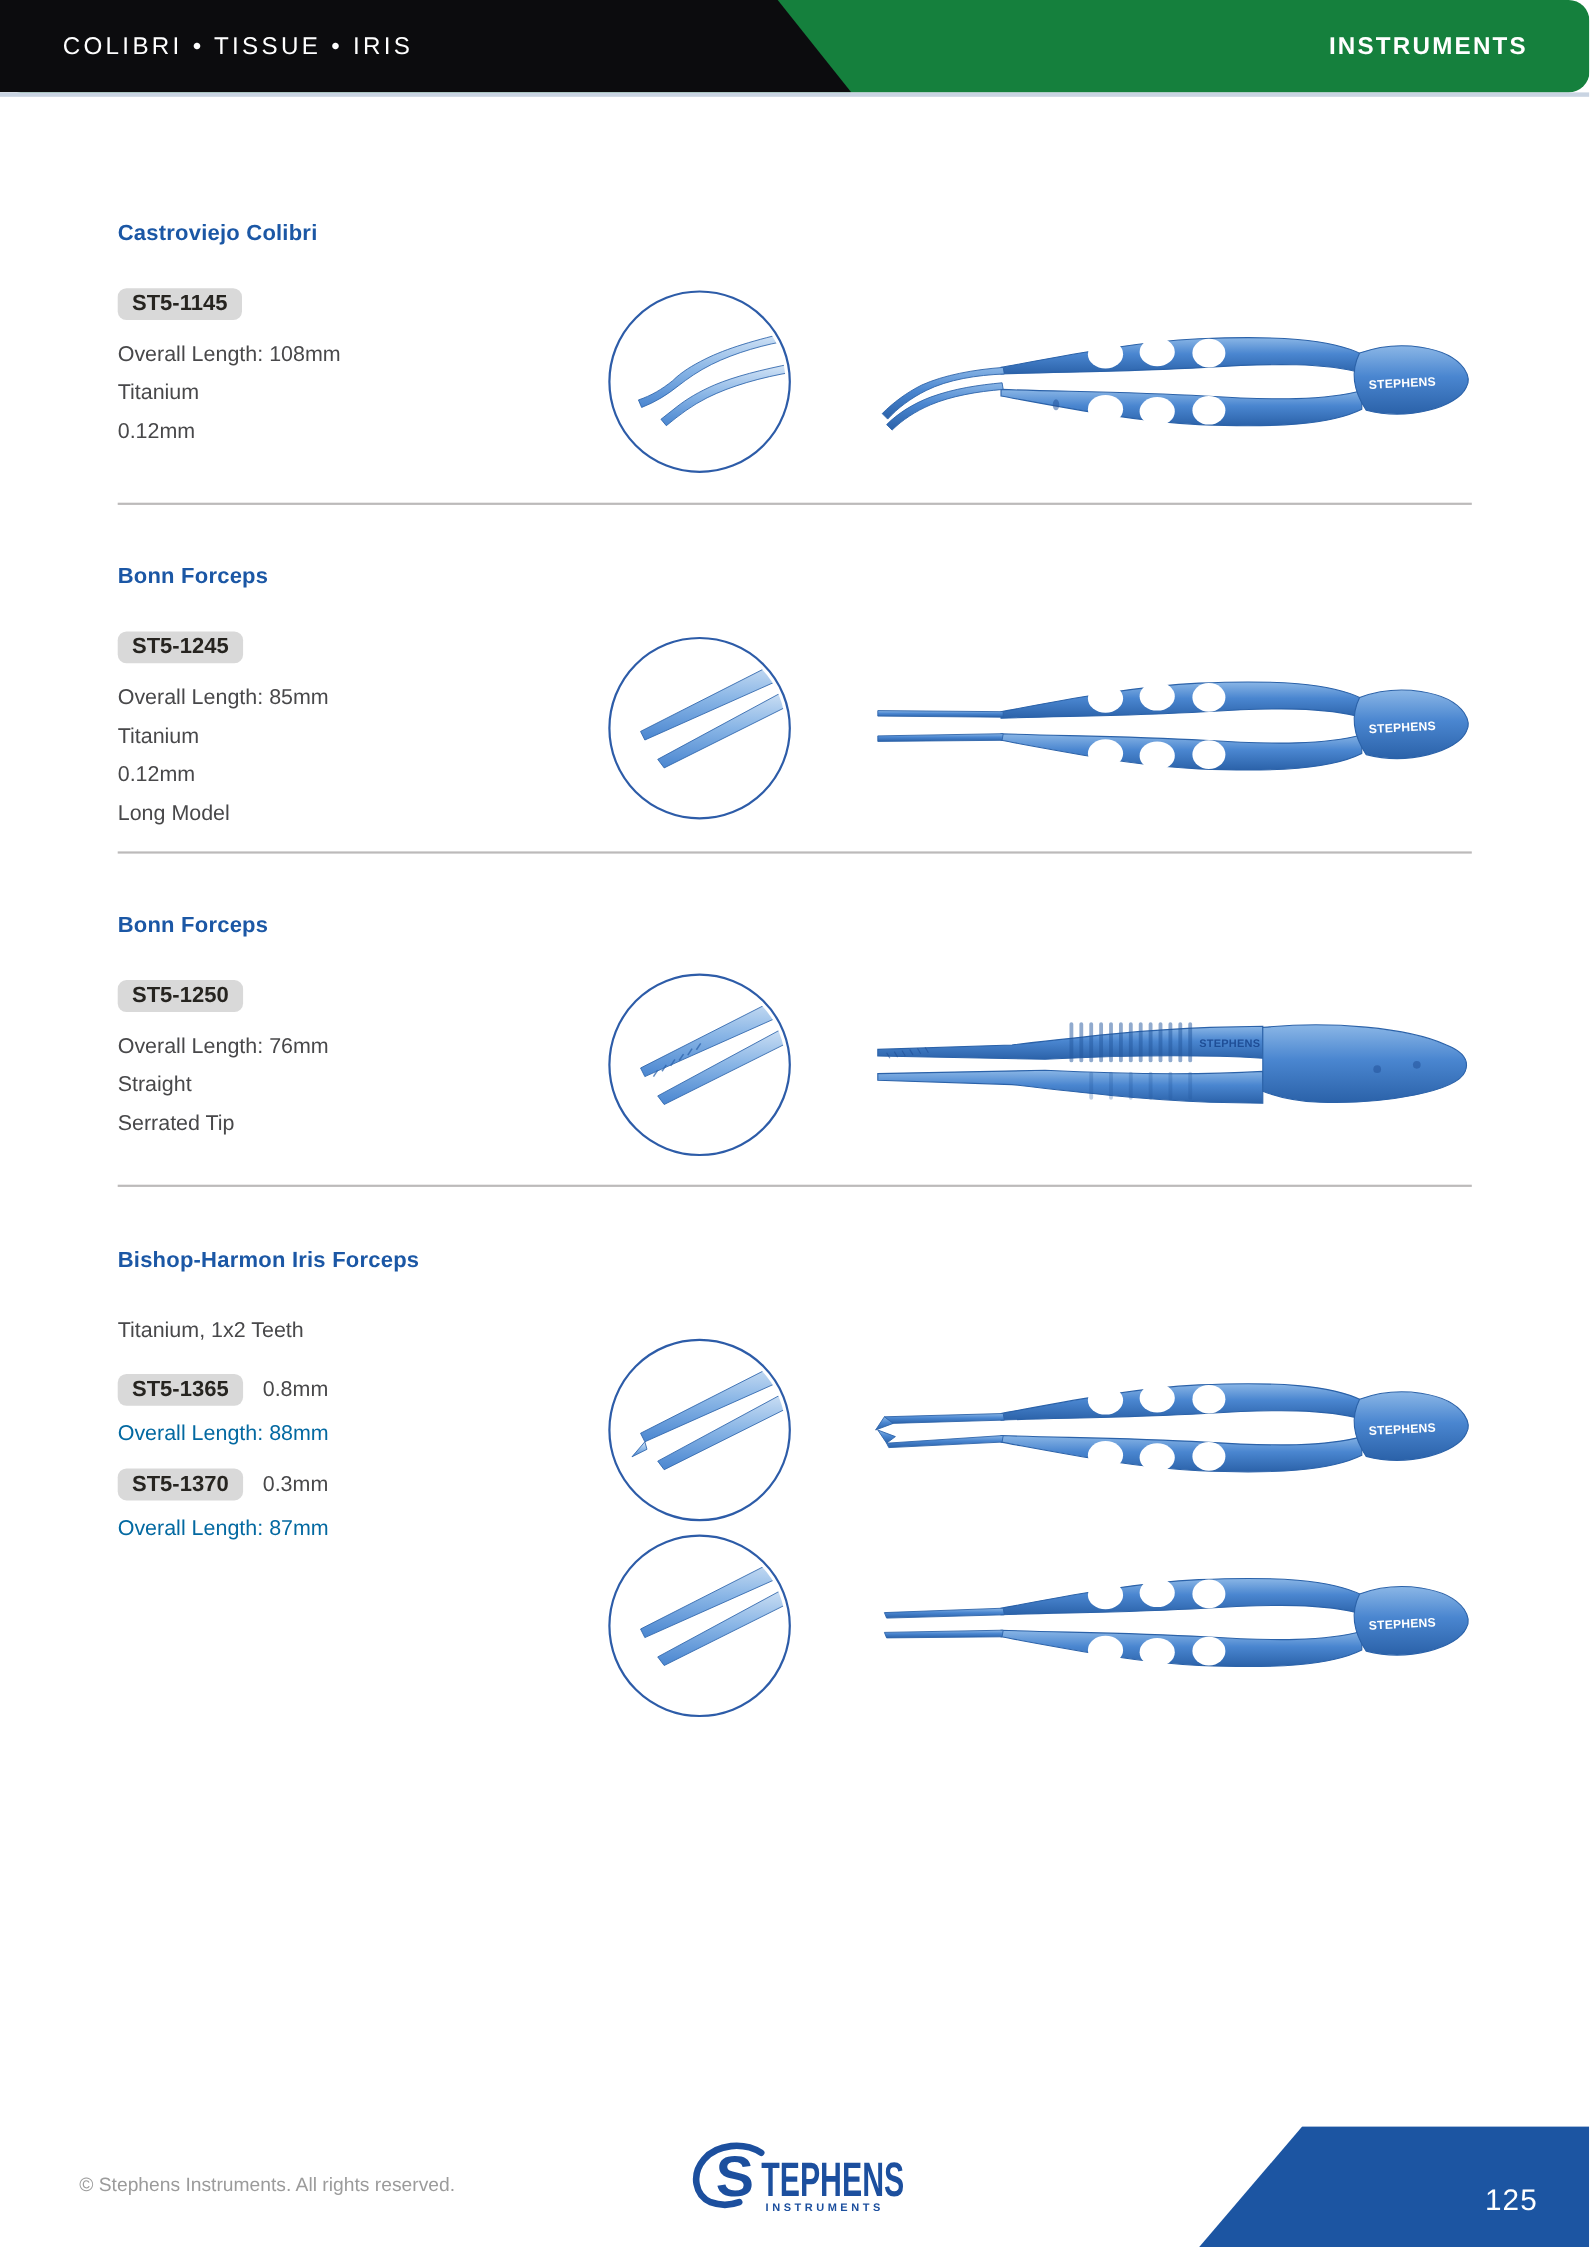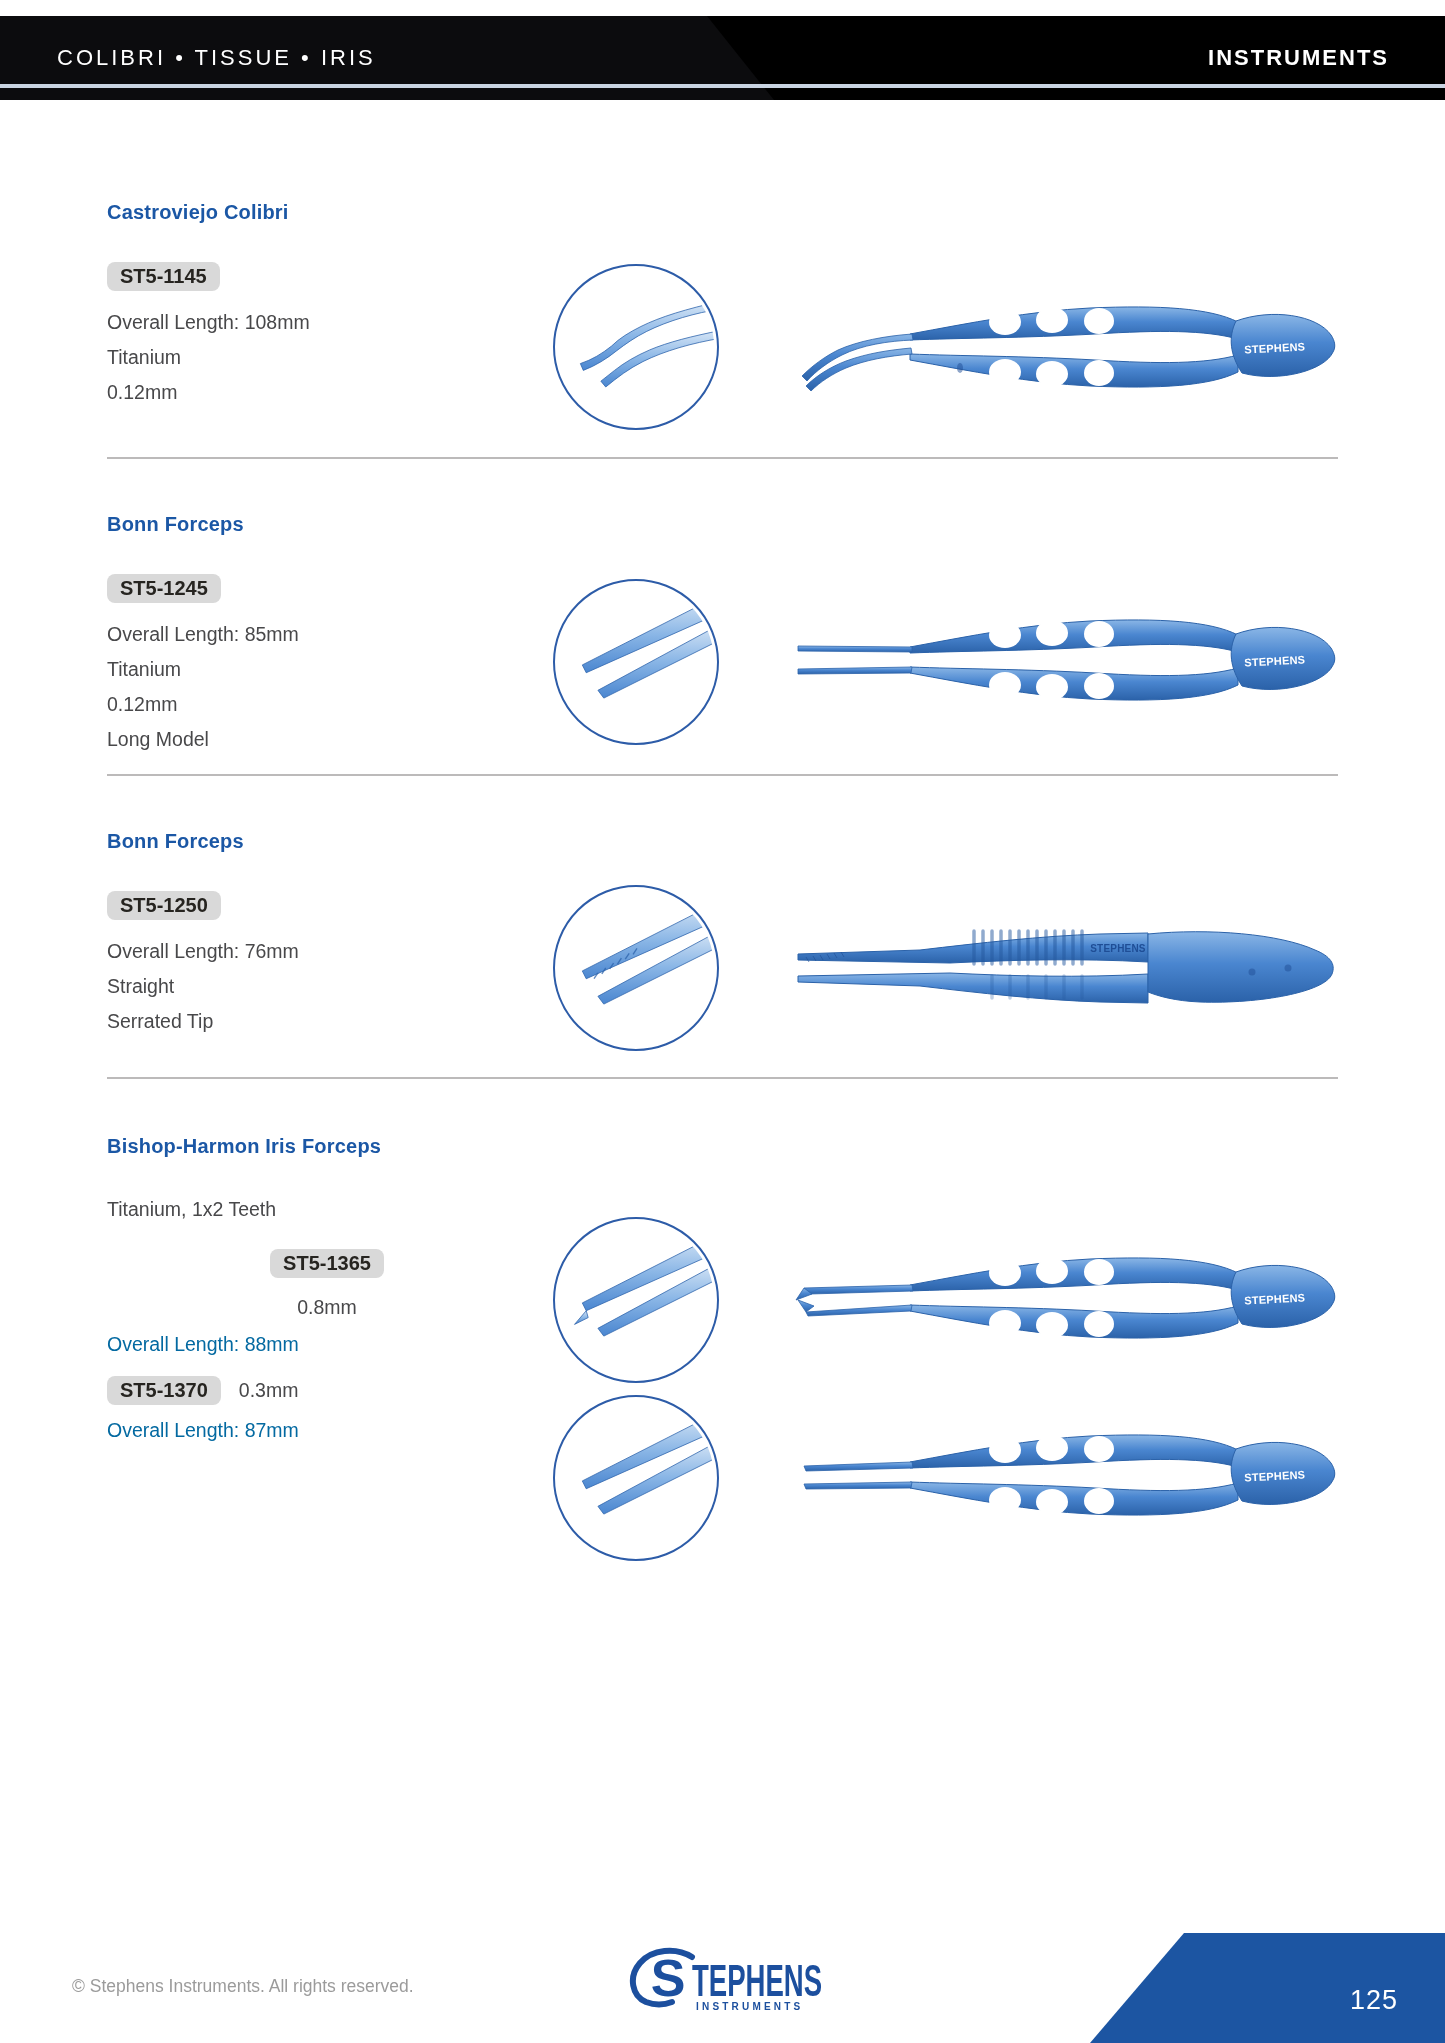--- a/index.html
+++ b/index.html
@@ -1,34 +1,34 @@
 <!DOCTYPE html>
 <html><head>
 <meta charset="utf-8">
 <style>
   html,body{margin:0;padding:0;background:#ffffff;}
   .page{position:relative;width:1445px;height:2043px;background:#ffffff;overflow:hidden;
         font-family:"Liberation Sans", sans-serif;}
 
   
-  .header{position:absolute;left:0;top:16px;width:1445px;height:84px;background:#000000;}
+  .header{position:absolute;left:0;top:0;width:1445px;height:84px;background:#15803d;border-radius:19px;}
   .header-black{position:absolute;left:0;top:0;width:100%;height:100%;background:#0c0c0e;
                 clip-path:polygon(0 0,707px 0,774px 84px,0 84px);}
   .header-left{position:absolute;left:57px;top:0;line-height:84px;color:#ffffff;
                font-size:22px;letter-spacing:3px;font-weight:400;}
   .header-right{position:absolute;right:56px;top:0;line-height:84px;color:#ffffff;
                 font-size:22px;letter-spacing:2px;font-weight:700;}
   .header-strip{position:absolute;left:0;top:84px;width:1445px;height:4px;background:#c9d4e2;}
 
   
   .product-col{position:absolute;left:107px;width:440px;}
   .ptitle{font-size:20px;font-weight:700;color:#1b57a5;letter-spacing:.2px;line-height:32px;}
   .subtitle{margin-top:36px;font-size:19.5px;color:#48484a;}
   .badge-row{margin-top:34px;display:flex;align-items:center;gap:18px;}
-  .badge-row.tight{margin-top:28px;flex-direction:column;}
+  .badge-row.tight{margin-top:28px;}
   .badge{display:inline-block;background:#d9d9d9;border-radius:8px;padding:3px 13px;
          font-size:20px;font-weight:700;color:#262420;}
   .size-label{font-size:19.5px;color:#48484a;}
   .specs{margin-top:14px;}
   .spec{font-size:19.5px;color:#48484a;line-height:35px;}
   .spec-single{margin-top:12px;font-size:19.5px;color:#0369a1;line-height:26px;}
 
   .divider{position:absolute;left:107px;width:1231px;height:2px;background:#bcbaba;}
 
   

